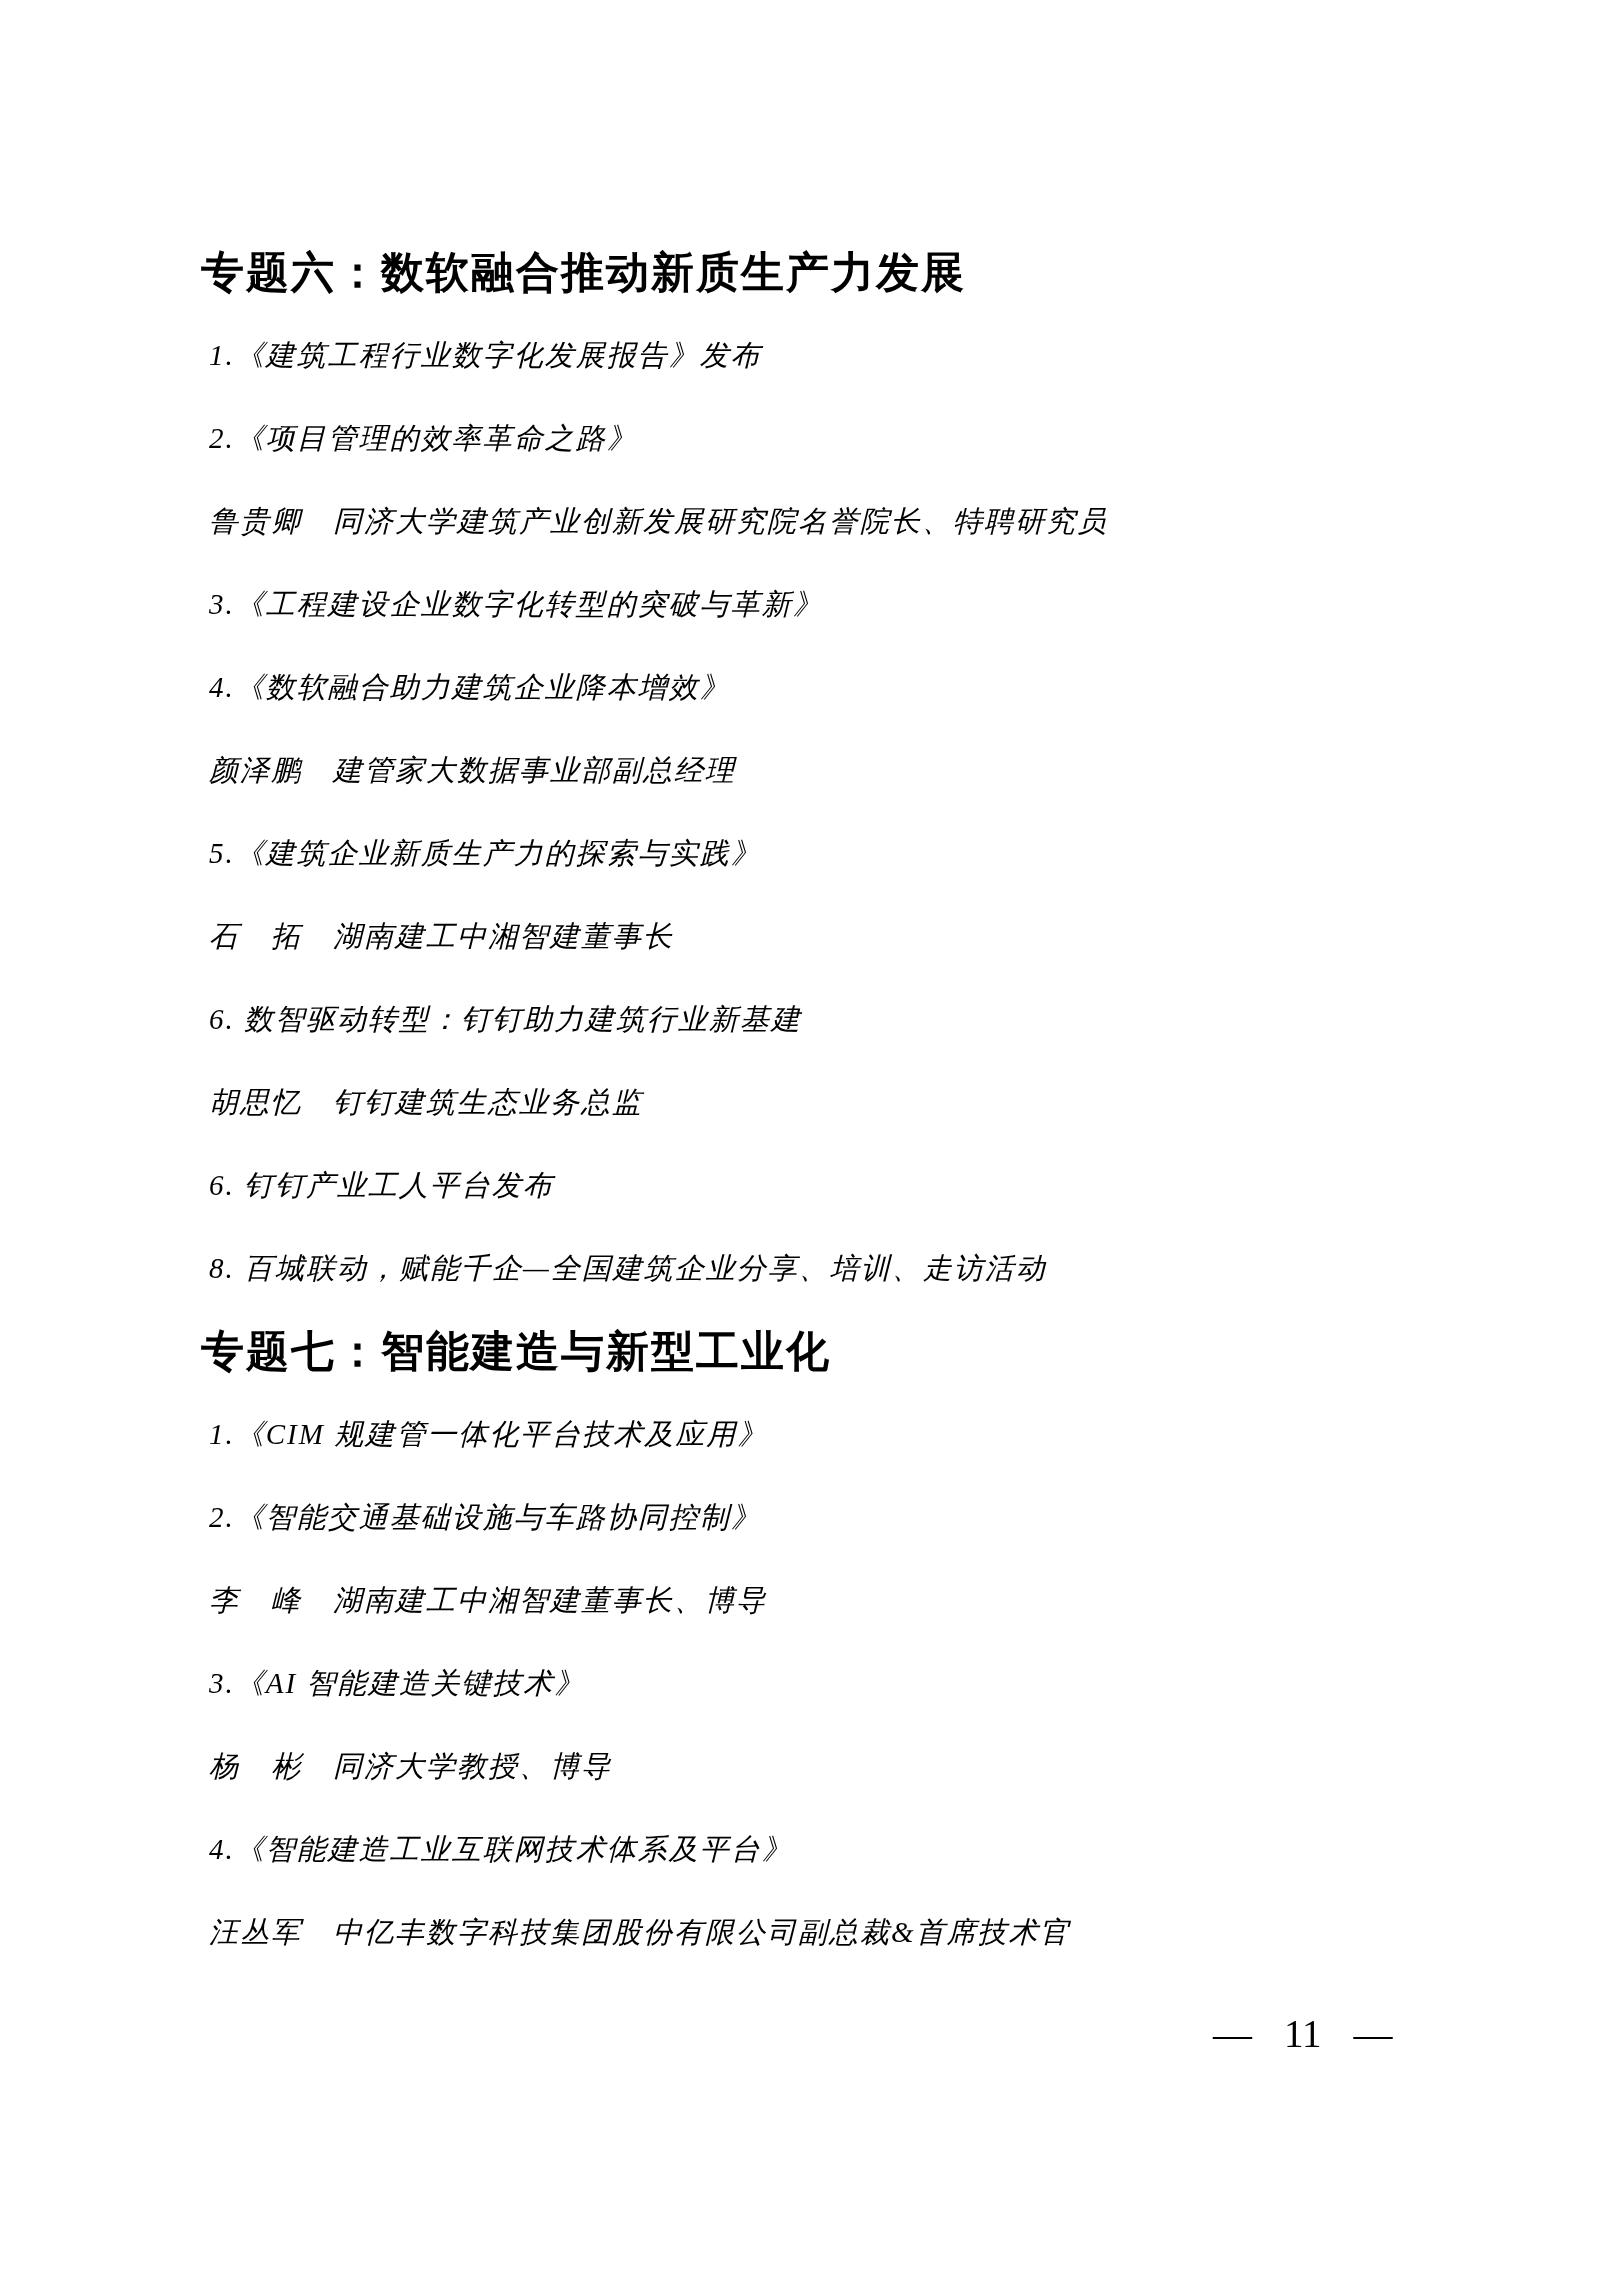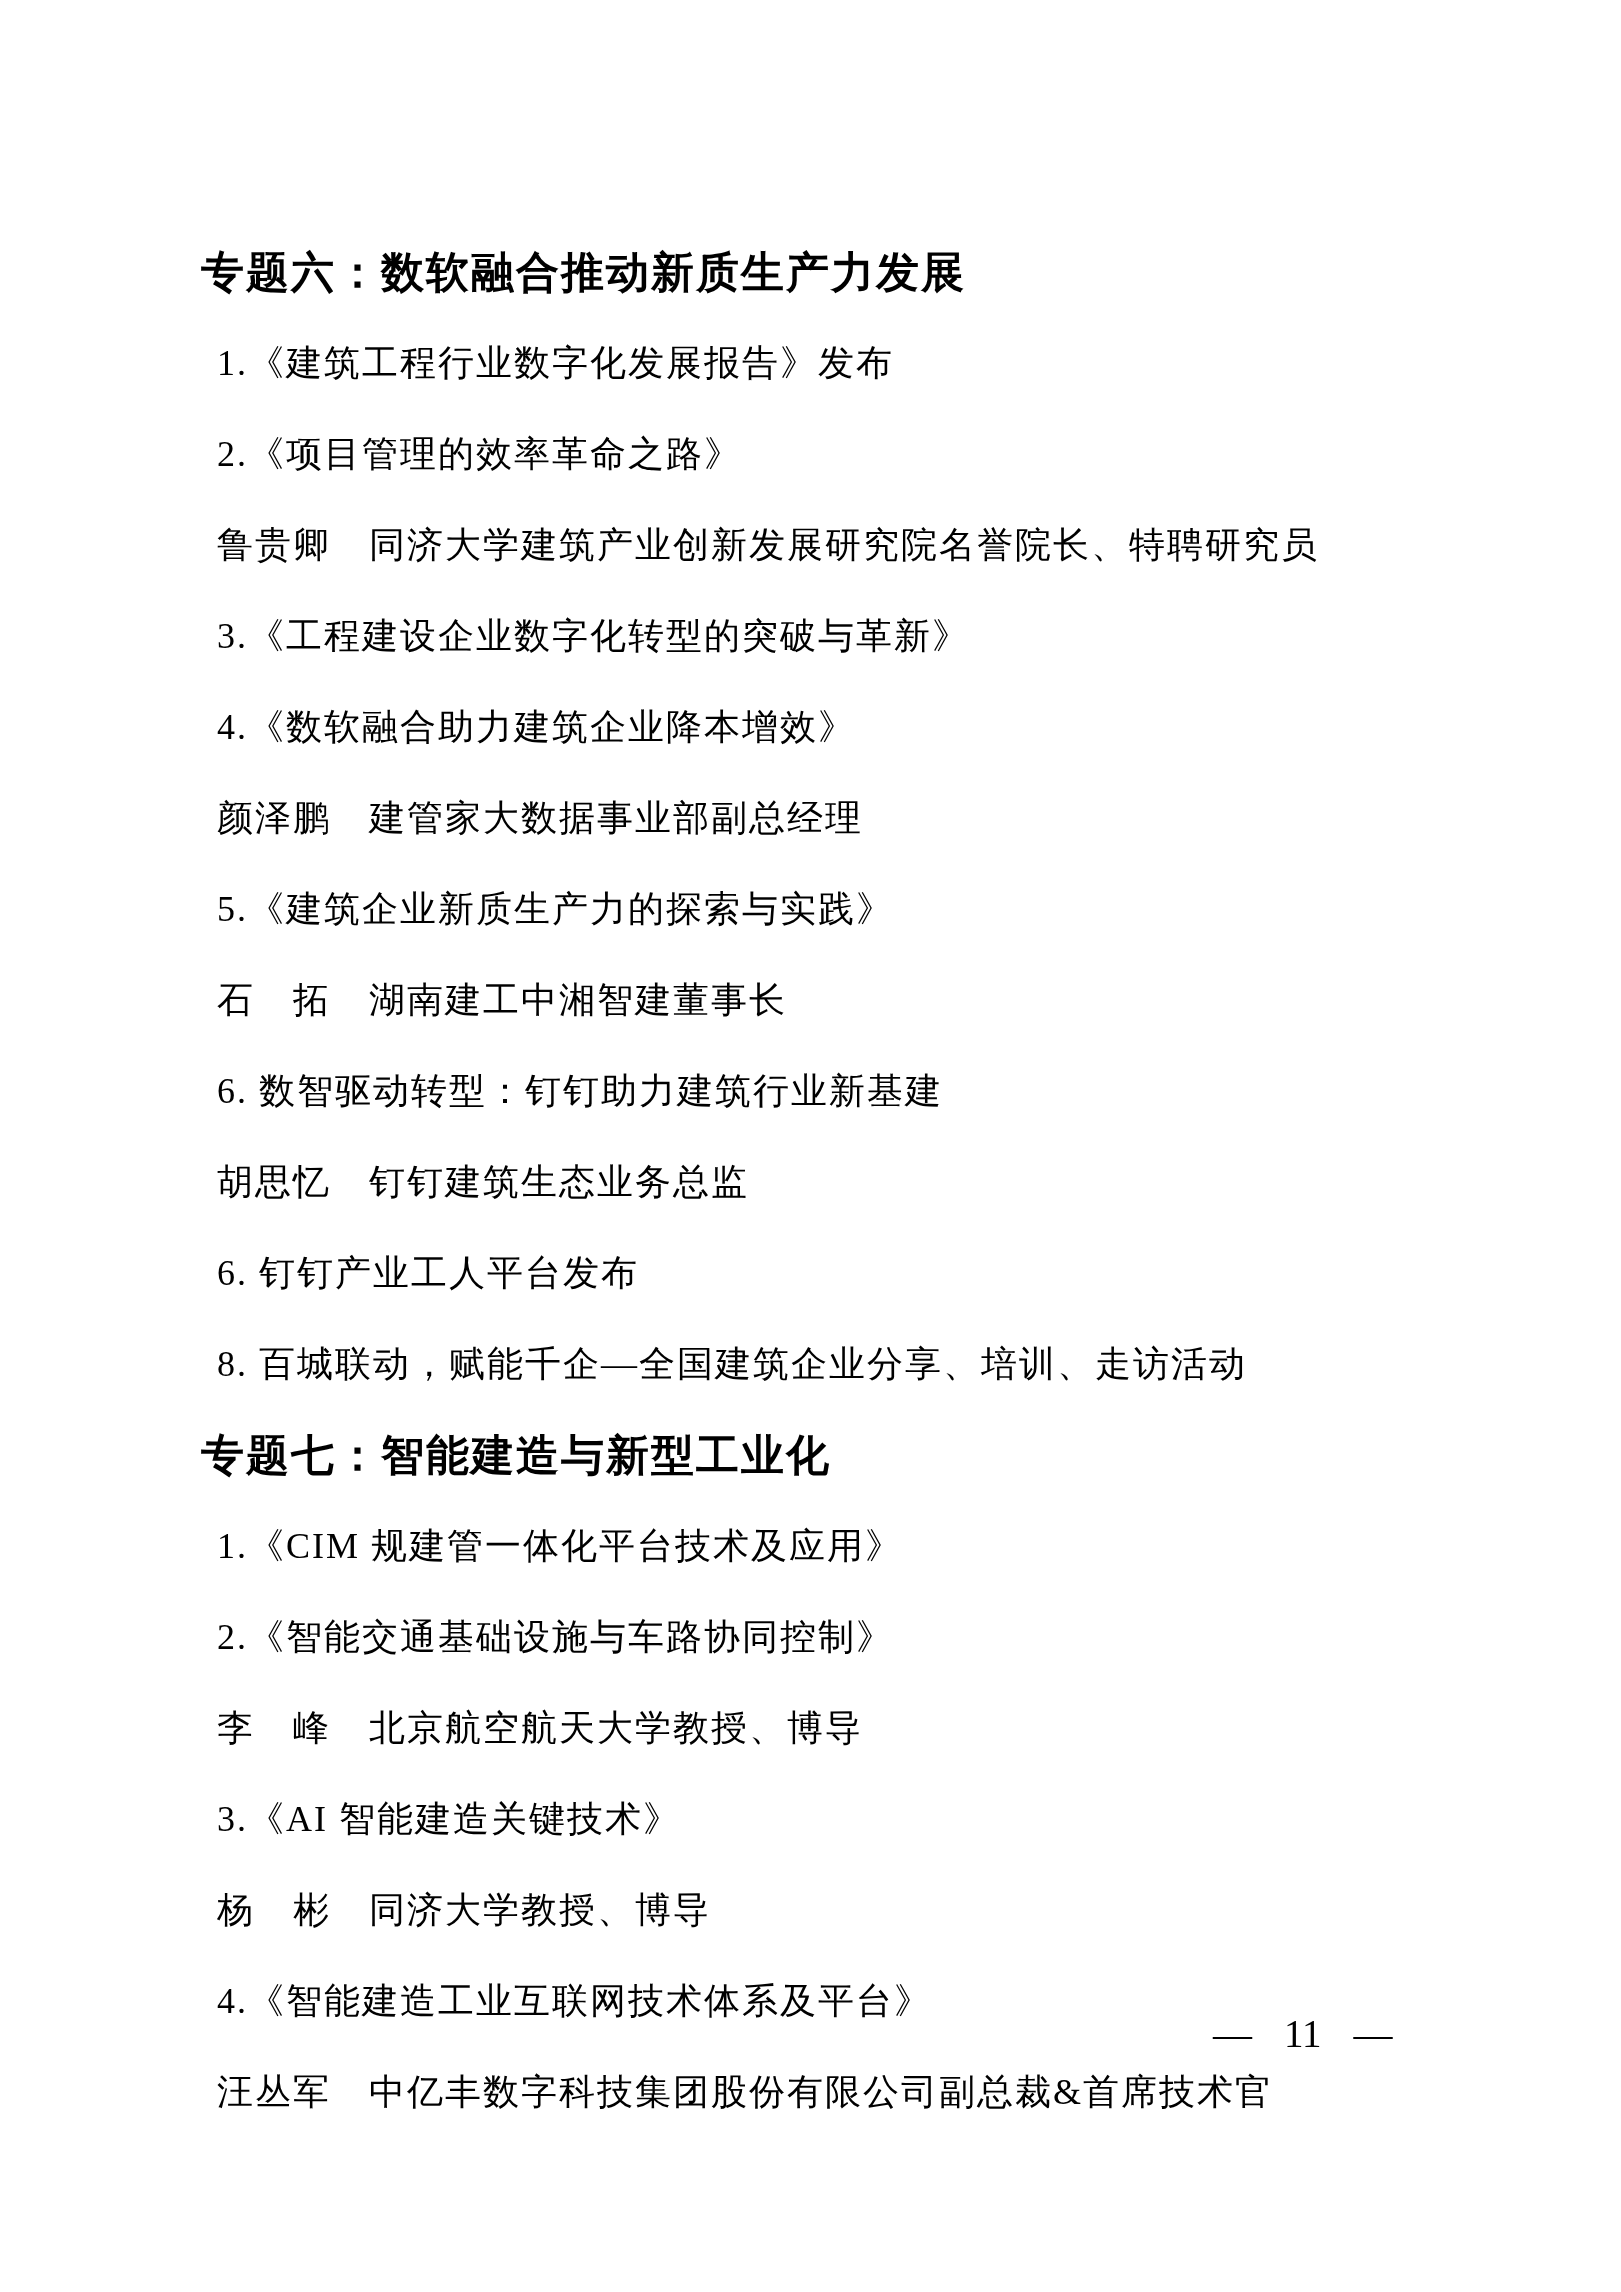--- a/index.html
+++ b/index.html
@@ -26,26 +26,27 @@
   }
   h2.section-heading {
     font-size: 43px;
     font-weight: 700;
     line-height: 75px;
     margin: 5.9px 0;
     letter-spacing: 2px;
     white-space: nowrap;
   }
   p.line {
-    font-size: 36px;
+    font-size: 29px;
     font-weight: 400;
     line-height: 75px;
-    margin: 16px;
+    margin: 8px;
     letter-spacing: 2px;
     white-space: nowrap;
+    font-style: italic;
   }
   .page-footer {
     position: absolute;
     left: 1213px;
     top: 2011px;
     font-size: 39px;
     line-height: 45px;
     display: flex;
     align-items: center;
     letter-spacing: 0;
@@ -70,21 +71,21 @@
     <p class="line">5.《建筑企业新质生产力的探索与实践》</p>
     <p class="line">石　拓　湖南建工中湘智建董事长</p>
     <p class="line">6. 数智驱动转型：钉钉助力建筑行业新基建</p>
     <p class="line">胡思忆　钉钉建筑生态业务总监</p>
     <p class="line">6. 钉钉产业工人平台发布</p>
     <p class="line">8. 百城联动，赋能千企—全国建筑企业分享、培训、走访活动</p>
 
     <h2 class="section-heading">专题七：智能建造与新型工业化</h2>
     <p class="line">1.《CIM 规建管一体化平台技术及应用》</p>
     <p class="line">2.《智能交通基础设施与车路协同控制》</p>
-    <p class="line">李　峰　北京航空航天大学教授、博导</p>
+    <p class="line">李　峰　湖南建工中湘智建董事长、博导</p>
     <p class="line">3.《AI 智能建造关键技术》</p>
     <p class="line">杨　彬　同济大学教授、博导</p>
     <p class="line">4.《智能建造工业互联网技术体系及平台》</p>
     <p class="line">汪丛军　中亿丰数字科技集团股份有限公司副总裁&amp;首席技术官</p>
 
   </main>
 
   <footer class="page-footer">
     <span>—</span>
     <span class="num">11</span>

